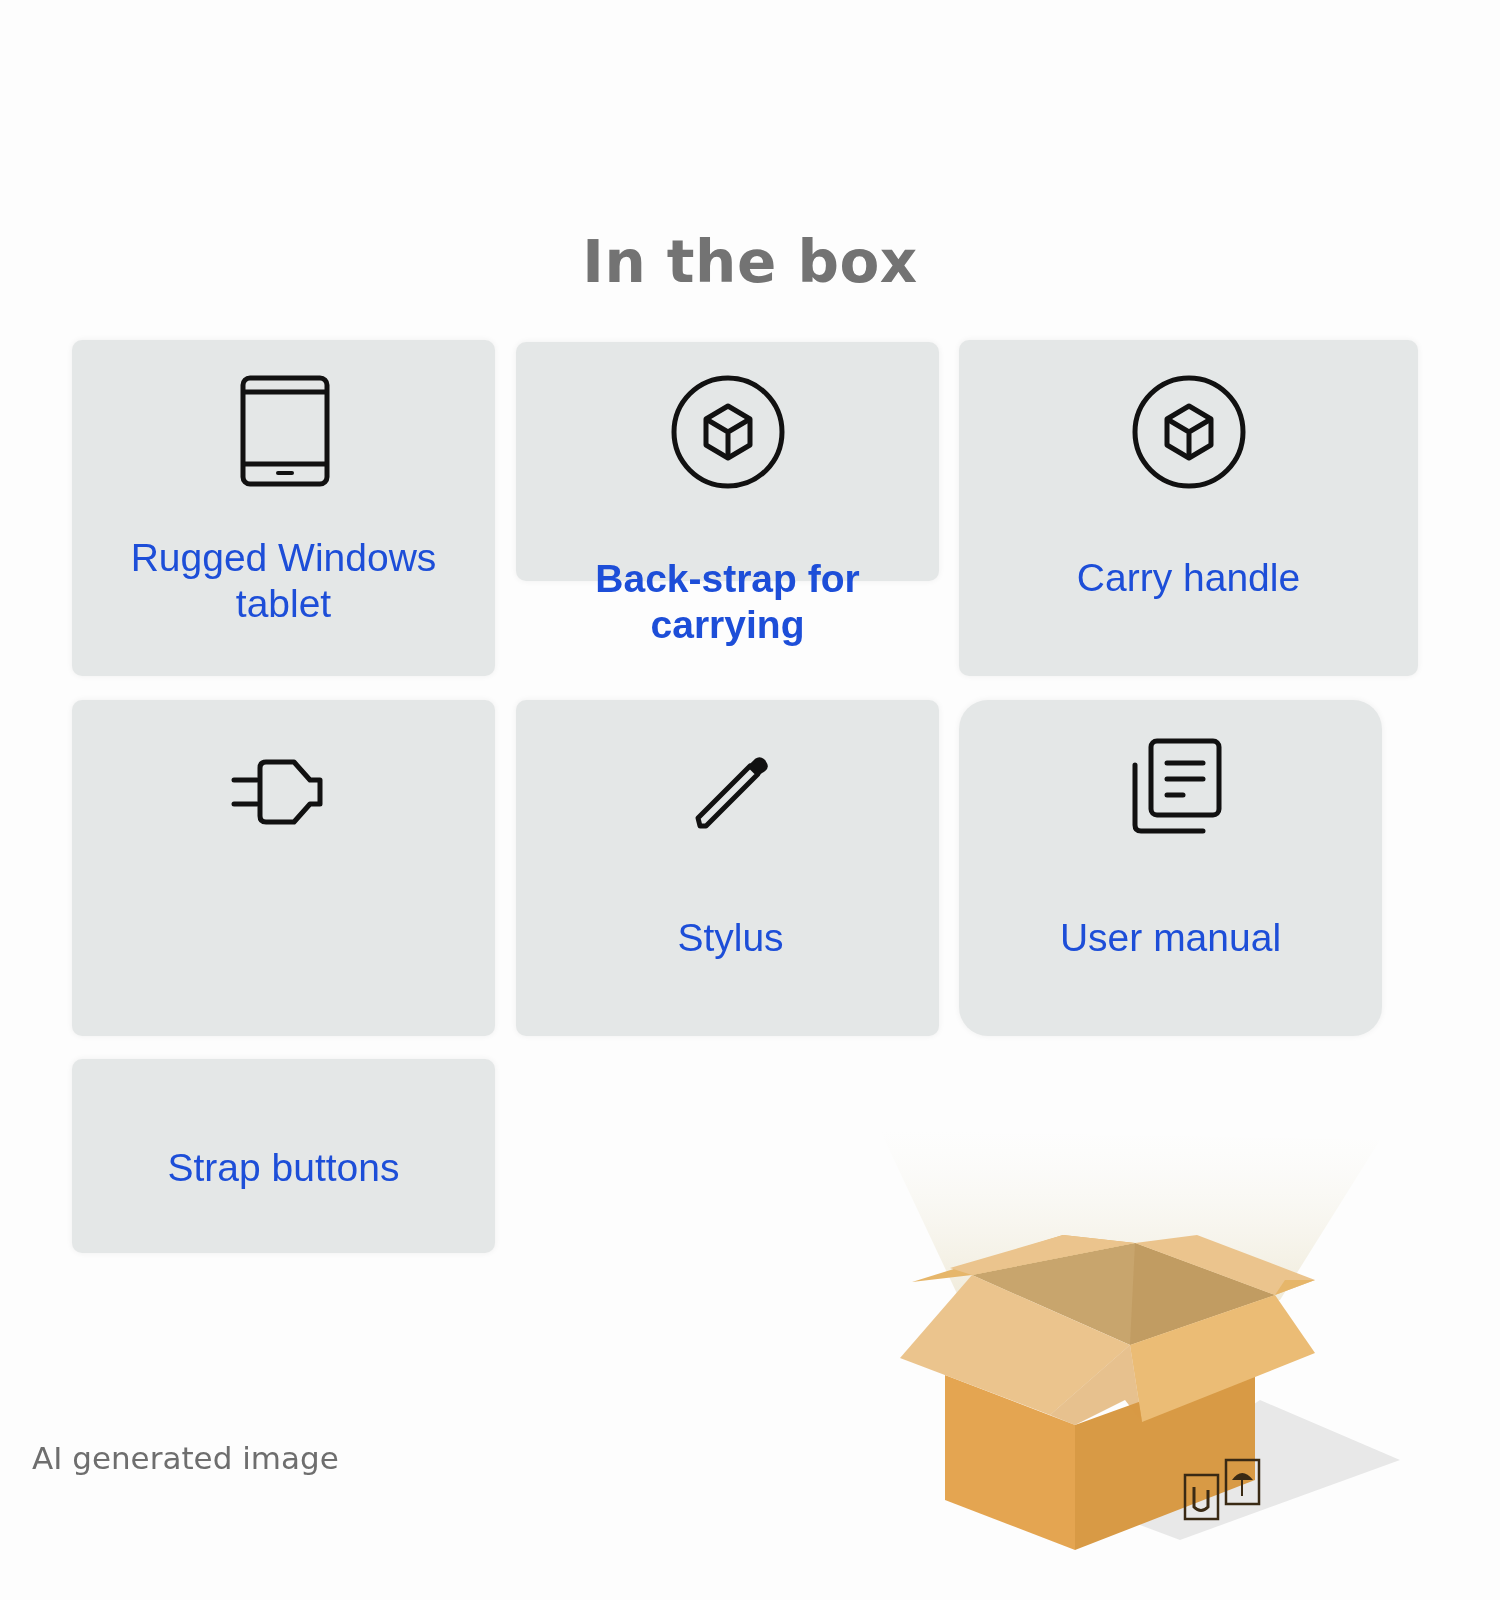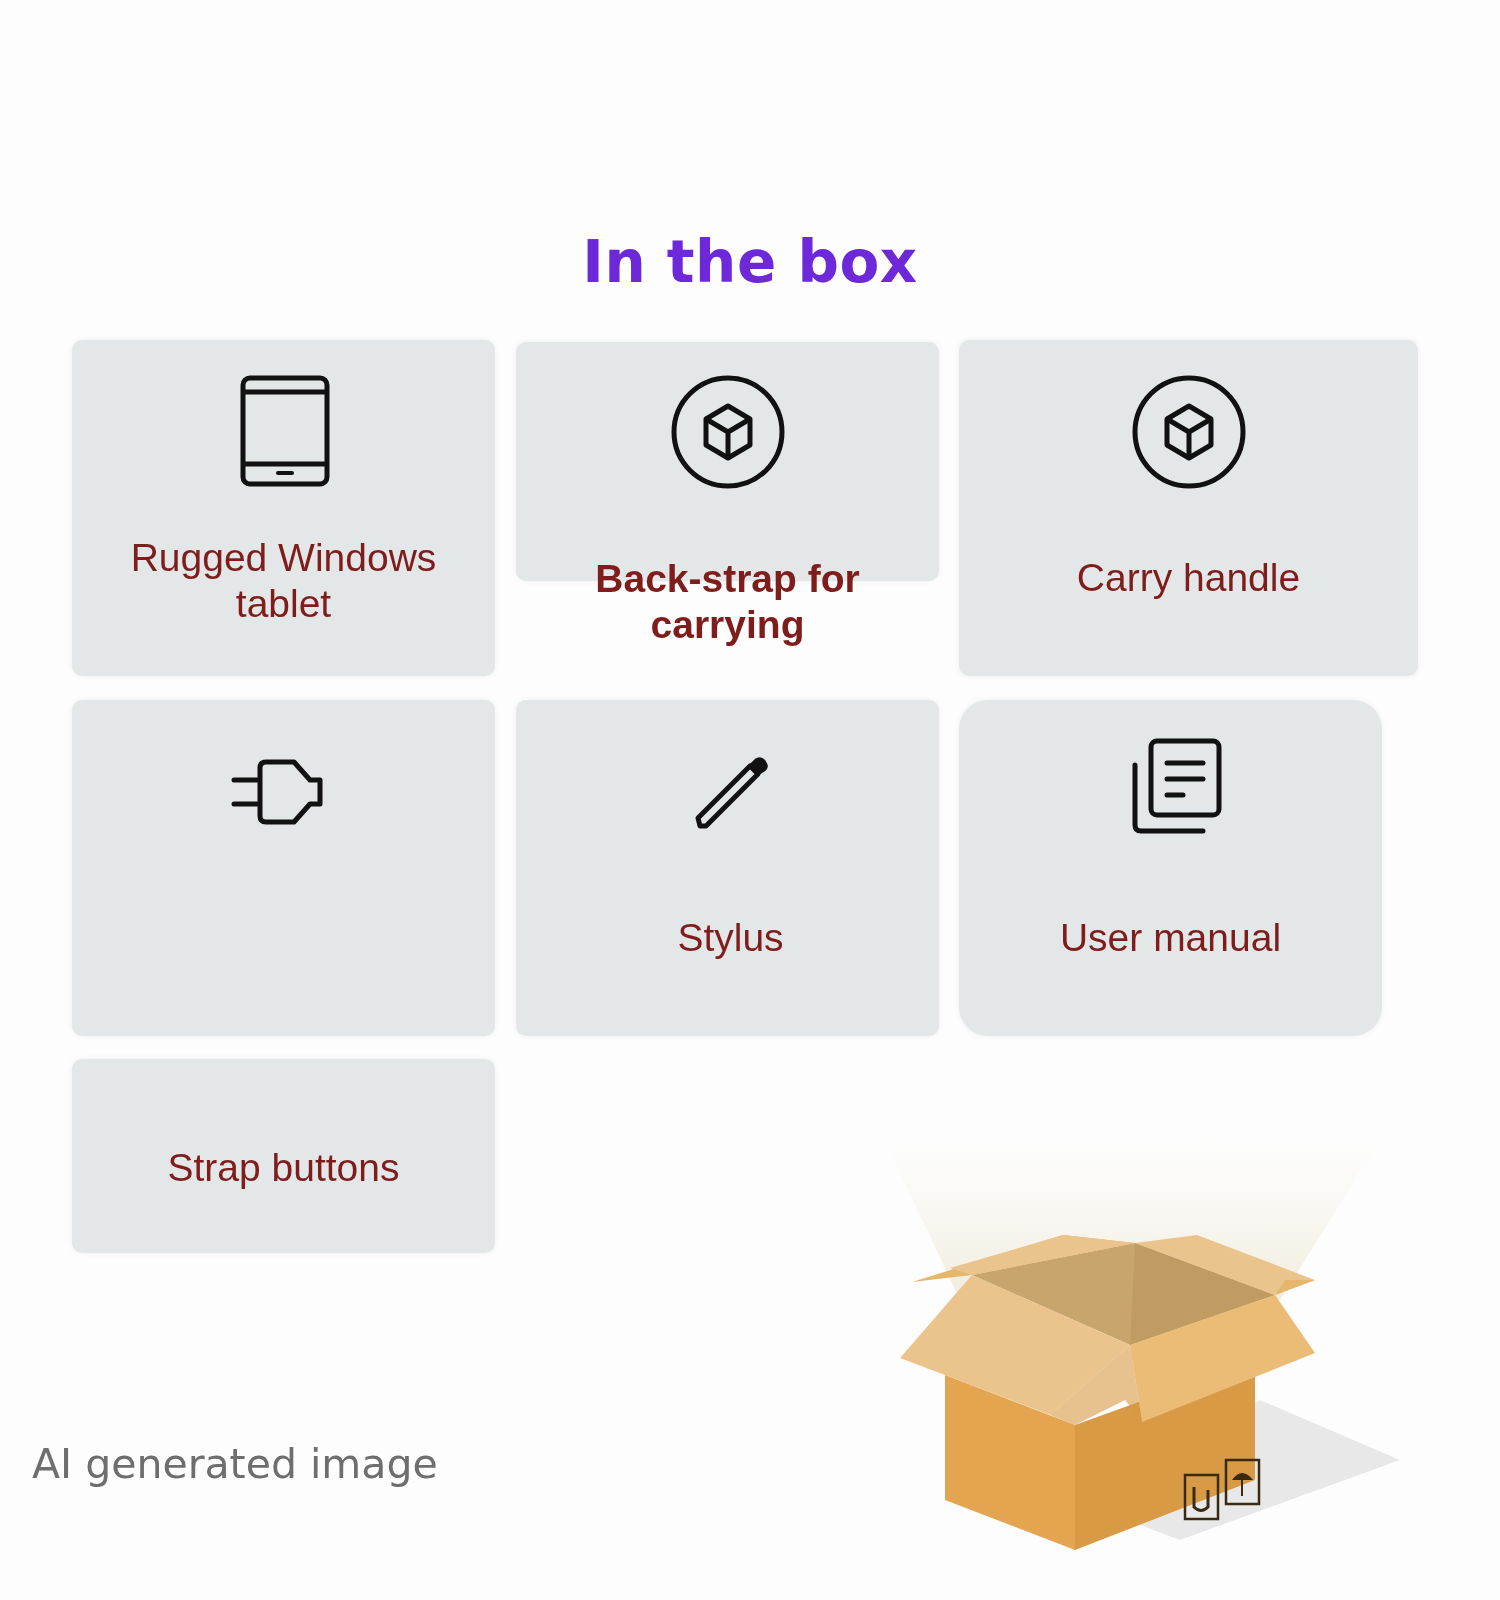--- a/index.html
+++ b/index.html
@@ -9,43 +9,43 @@
       position: relative;
       overflow: hidden;
       font-family: "Liberation Sans", sans-serif;
       color: #111;
     }
     .title {
       position: absolute; left: 0; width: 1500px; top: 228px;
       text-align: center;
       font-family: "DejaVu Sans", sans-serif;
       font-weight: bold; font-size: 58px; letter-spacing: 0.5px;
-      color: #6d28d9;
+      color: #737373;
     }
     .card {
       position: absolute;
       background: #e4e7e7;
       border-radius: 10px;
       box-shadow: 0 0 6px rgba(0,0,0,0.06);
     }
     .card .icon {
       position: absolute; left: 50%; transform: translateX(-50%);
       top: 32px;
       width: 120px; height: 120px;
     }
     .card .label {
       position: absolute; left: 0; right: 0;
       text-align: center;
       font-size: 39px; line-height: 46px;
-      color: #7f1d1d;
+      color: #1d4ed8;
     }
     .watermark {
       position: absolute; left: 32px; top: 1440px;
       font-family: "DejaVu Sans", sans-serif;
-      font-size: 41px; color: #6e6e6e;
+      font-size: 31px; color: #6e6e6e;
     }
     .box-art { position: absolute; left: 880px; top: 1130px; width: 540px; height: 420px; }
   </style>
 </head>
 <body>
 
 <div class="title">In the box</div>
 
 <div class="card" style="left:72px; top:340px; width:423px; height:336px;">
   <svg class="icon" viewBox="0 0 120 120" style="top:32px;">

